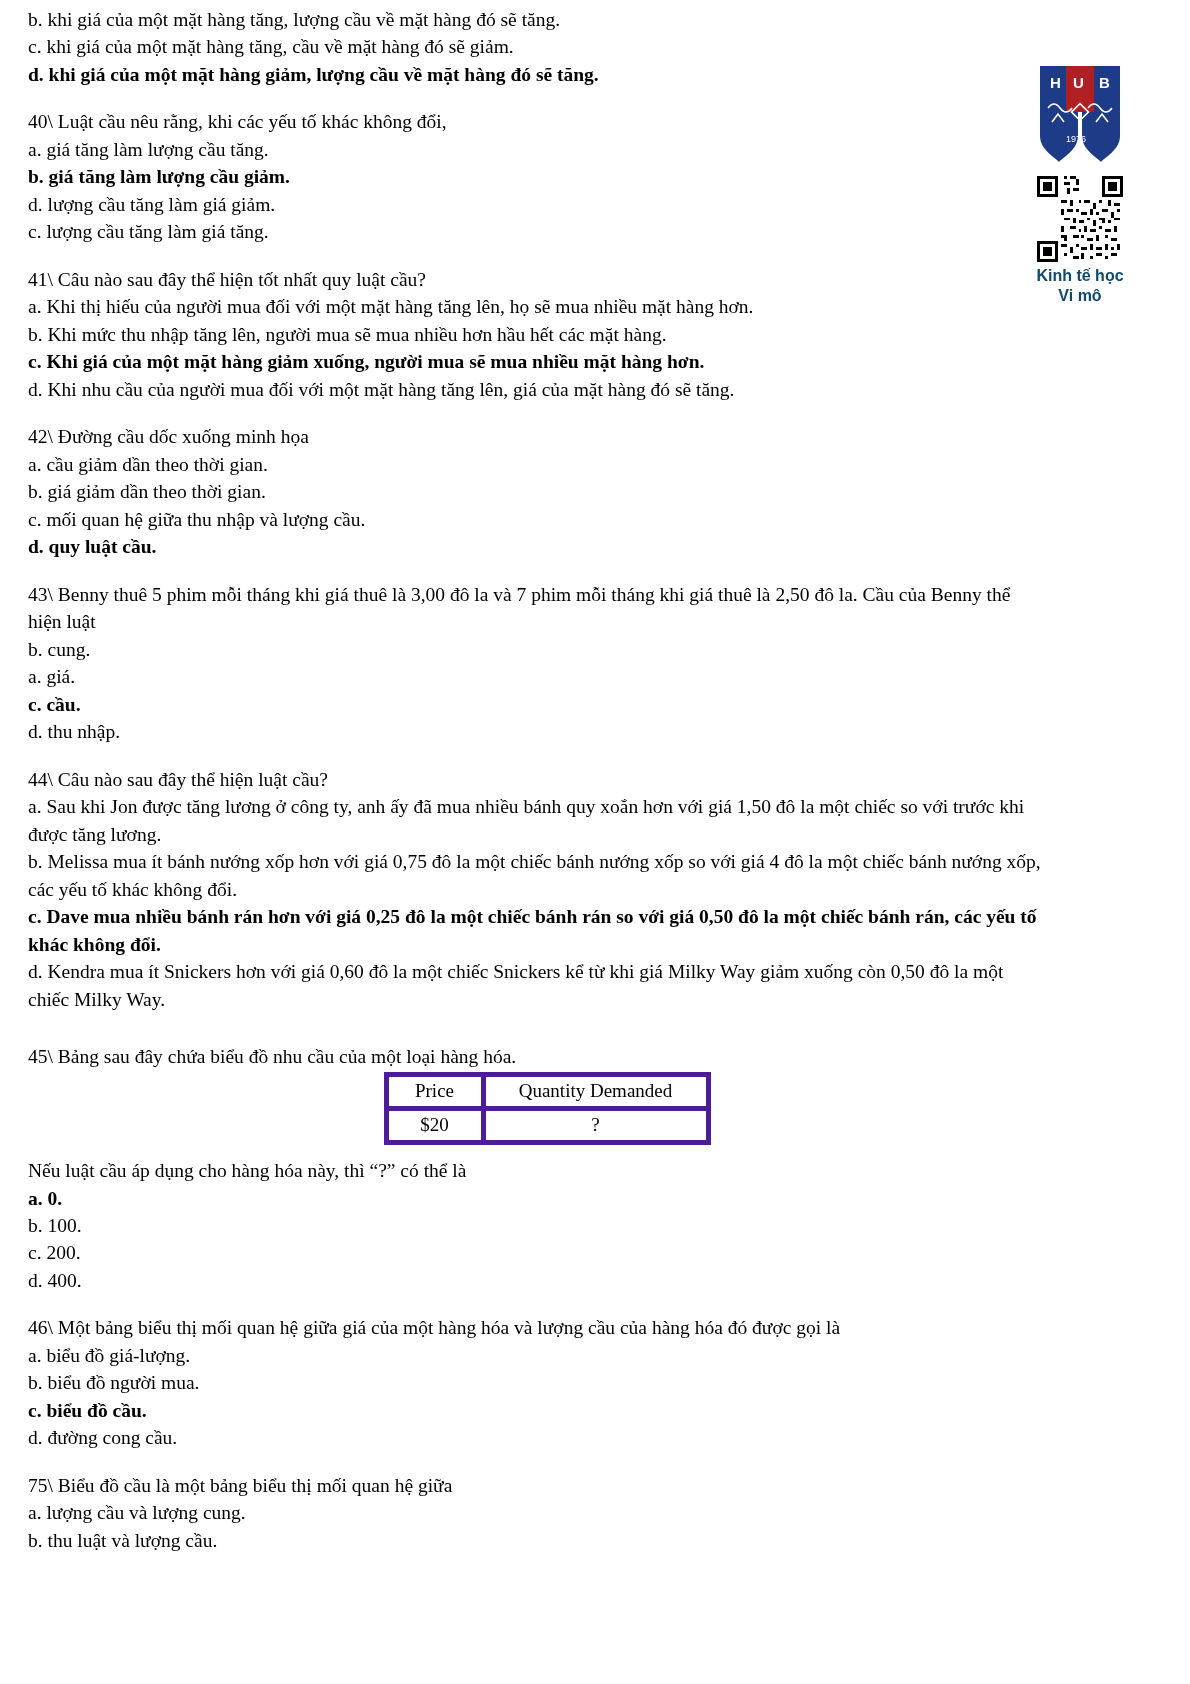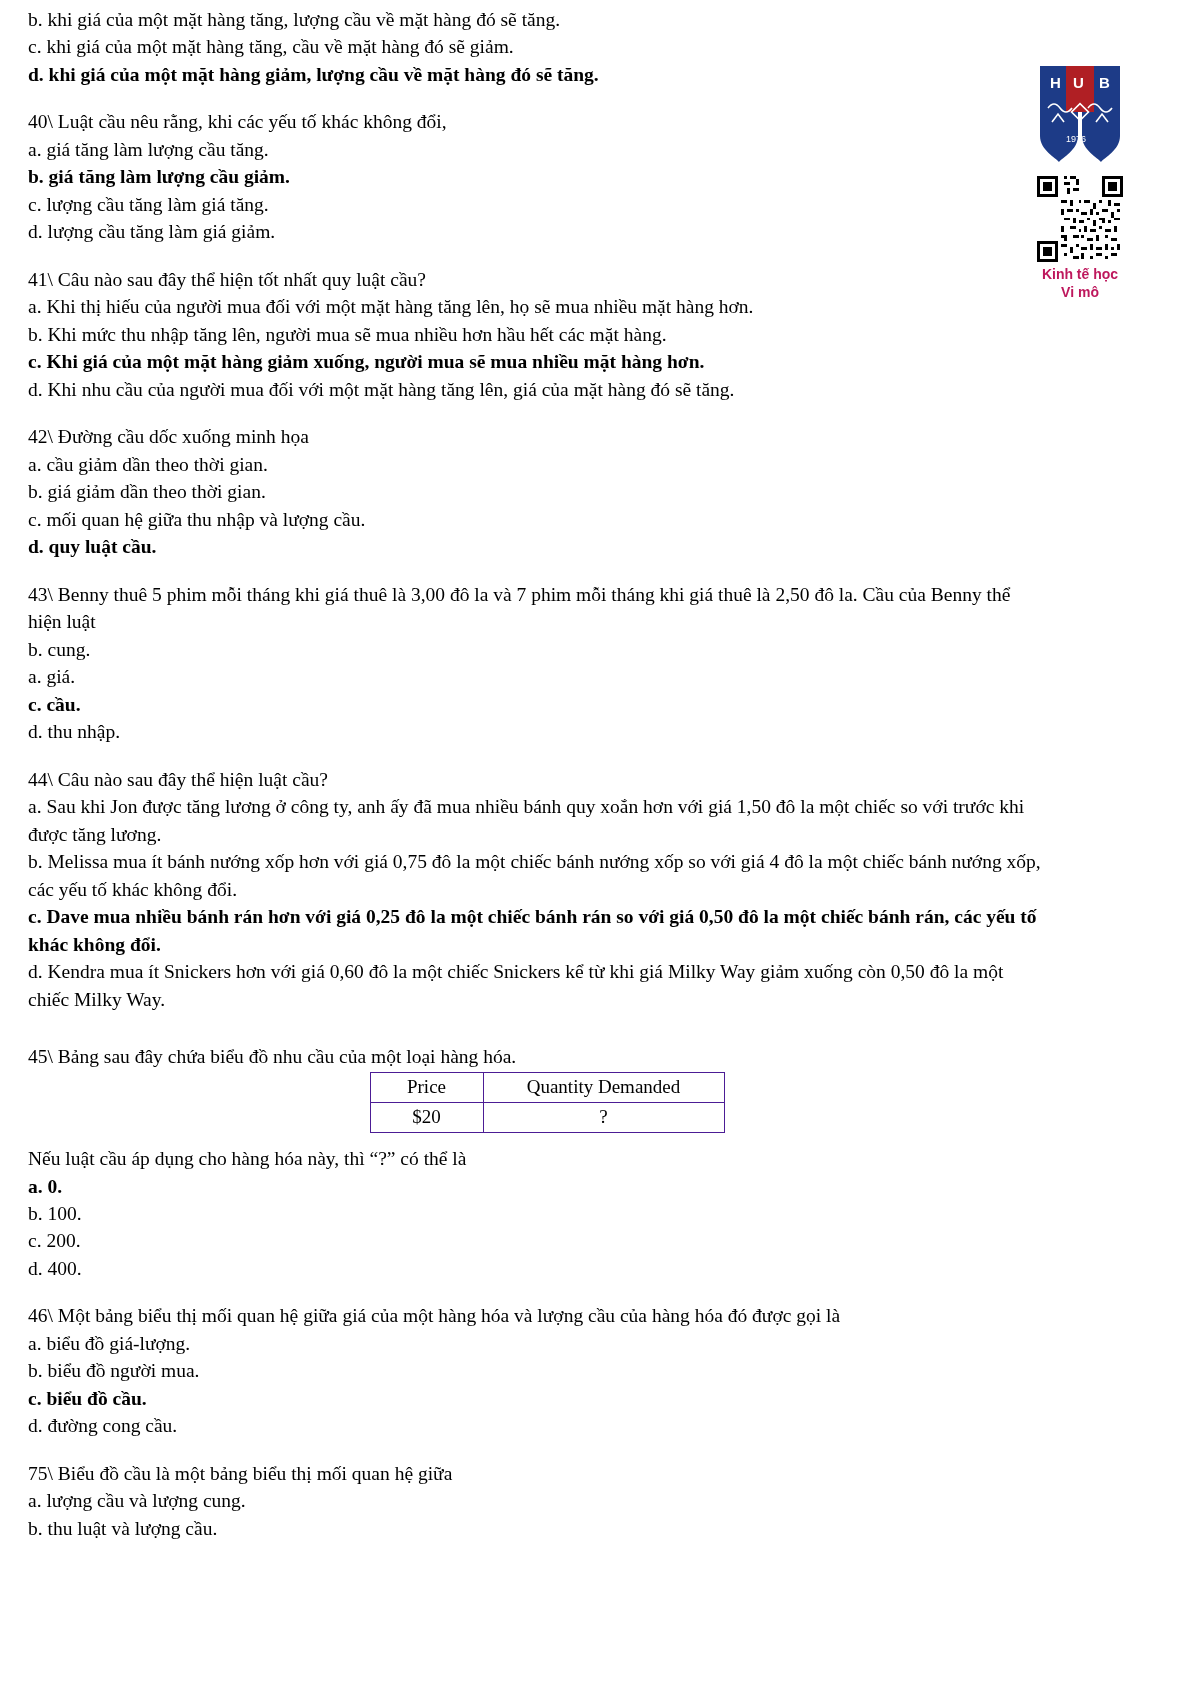--- a/index.html
+++ b/index.html
@@ -57,40 +57,40 @@
     position: relative;
   }
   .shield svg { display:block; }
   .qr {
     margin: 10px auto 4px auto;
     width: 86px;
     height: 86px;
   }
   .logo-caption {
     font-family: "Liberation Sans", sans-serif;
-    font-size: 14px;
+    font-size: 16px;
     font-weight: bold;
-    color: #be185d;
+    color: #0c4a6e;
     line-height: 1.25;
   }
   
   .table-wrap {
     display: flex;
     justify-content: center;
     margin: 2px 0 2px 0;
   }
   table.demand {
     border-collapse: collapse;
     font-family: "Liberation Serif", serif;
     font-size: 19px;
     margin-left: 18px;
   }
   table.demand td, table.demand th {
-    border: 1px solid #4c1d95;
-    padding: 1px 20px;
+    border: 5px solid #4c1d95;
+    padding: 1px 10px;
     text-align: center;
     font-weight: normal;
   }
   table.demand th.price { width: 72px; }
   table.demand th.qty { width: 200px; }
 </style>
 </head>
 <body>
 
 <div class="page">
@@ -213,22 +213,22 @@
       <div class="line">c. khi giá của một mặt hàng tăng, cầu về mặt hàng đó sẽ giảm.</div>
       <div class="line bold">d. khi giá của một mặt hàng giảm, lượng cầu về mặt hàng đó sẽ tăng.</div>
     </div>
 
     <div class="blank"></div>
 
     <div class="q-block">
       <div class="line">40\ Luật cầu nêu rằng, khi các yếu tố khác không đổi,</div>
       <div class="line">a. giá tăng làm lượng cầu tăng.</div>
       <div class="line bold">b. giá tăng làm lượng cầu giảm.</div>
+      <div class="line">d. lượng cầu tăng làm giá giảm.</div>
       <div class="line">c. lượng cầu tăng làm giá tăng.</div>
-      <div class="line">d. lượng cầu tăng làm giá giảm.</div>
     </div>
 
     <div class="blank"></div>
 
     <div class="q-block">
       <div class="line">41\ Câu nào sau đây thể hiện tốt nhất quy luật cầu?</div>
       <div class="line">a. Khi thị hiếu của người mua đối với một mặt hàng tăng lên, họ sẽ mua nhiều mặt hàng hơn.</div>
       <div class="line">b. Khi mức thu nhập tăng lên, người mua sẽ mua nhiều hơn hầu hết các mặt hàng.</div>
       <div class="line bold">c. Khi giá của một mặt hàng giảm xuống, người mua sẽ mua nhiều mặt hàng hơn.</div>
       <div class="line">d. Khi nhu cầu của người mua đối với một mặt hàng tăng lên, giá của mặt hàng đó sẽ tăng.</div>

